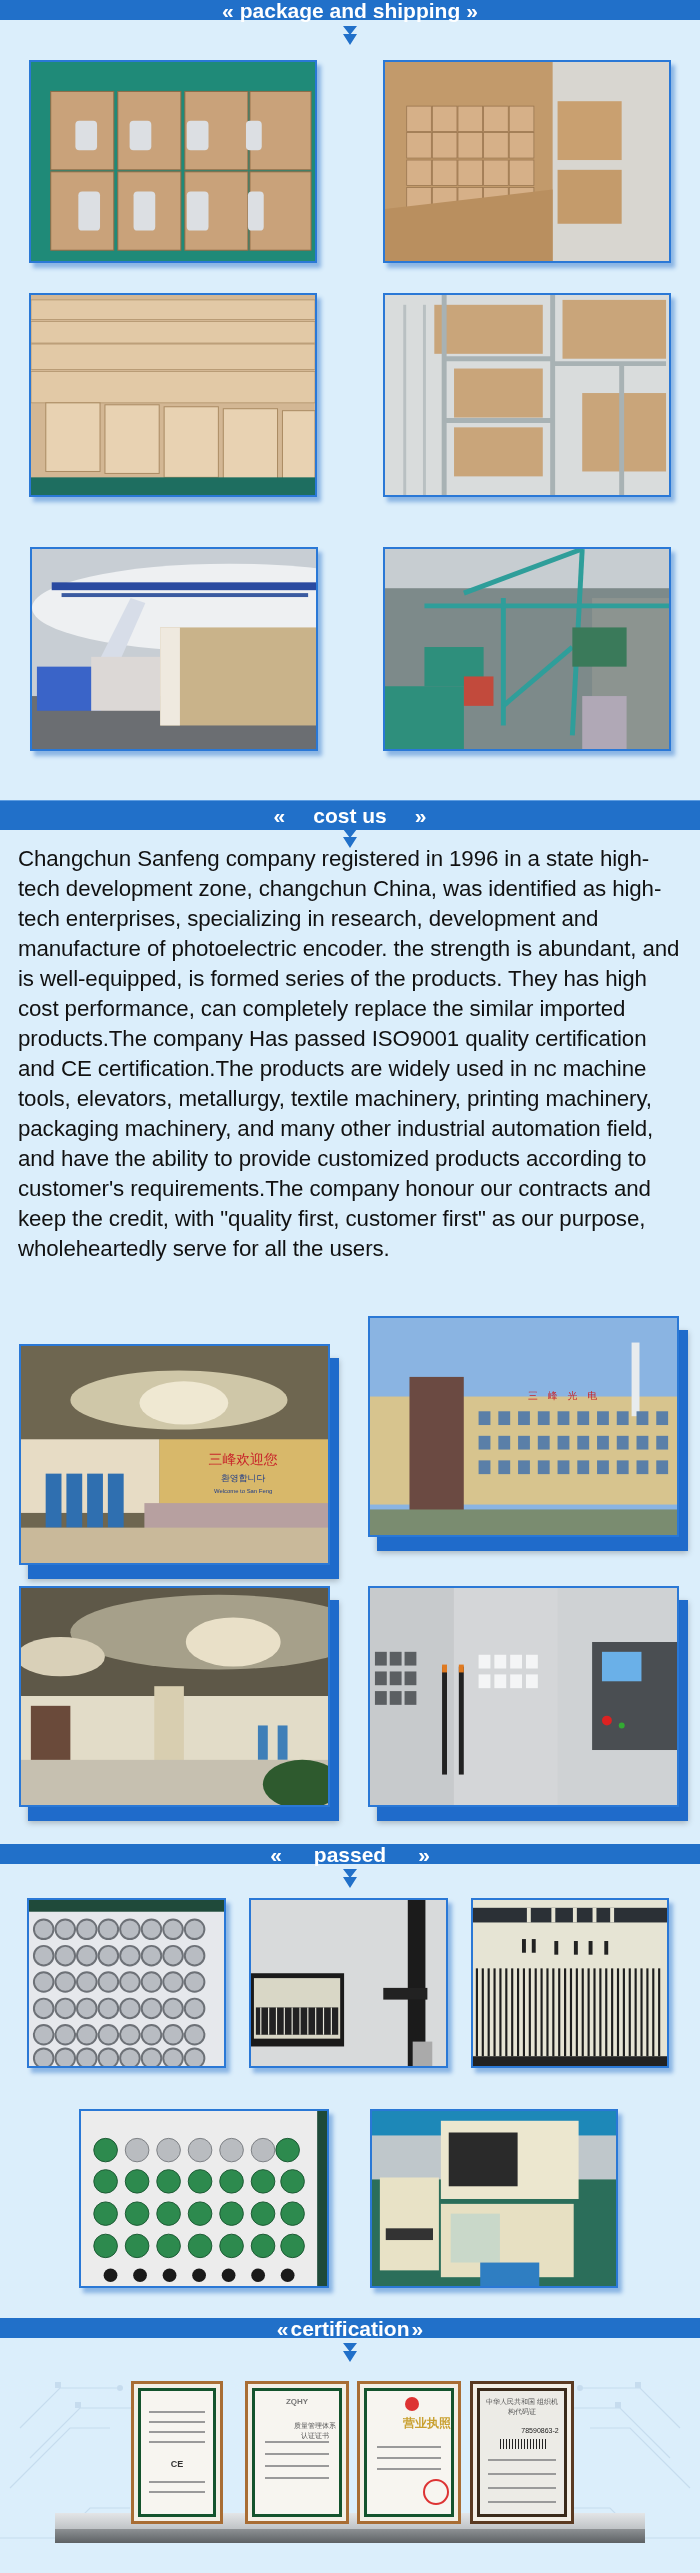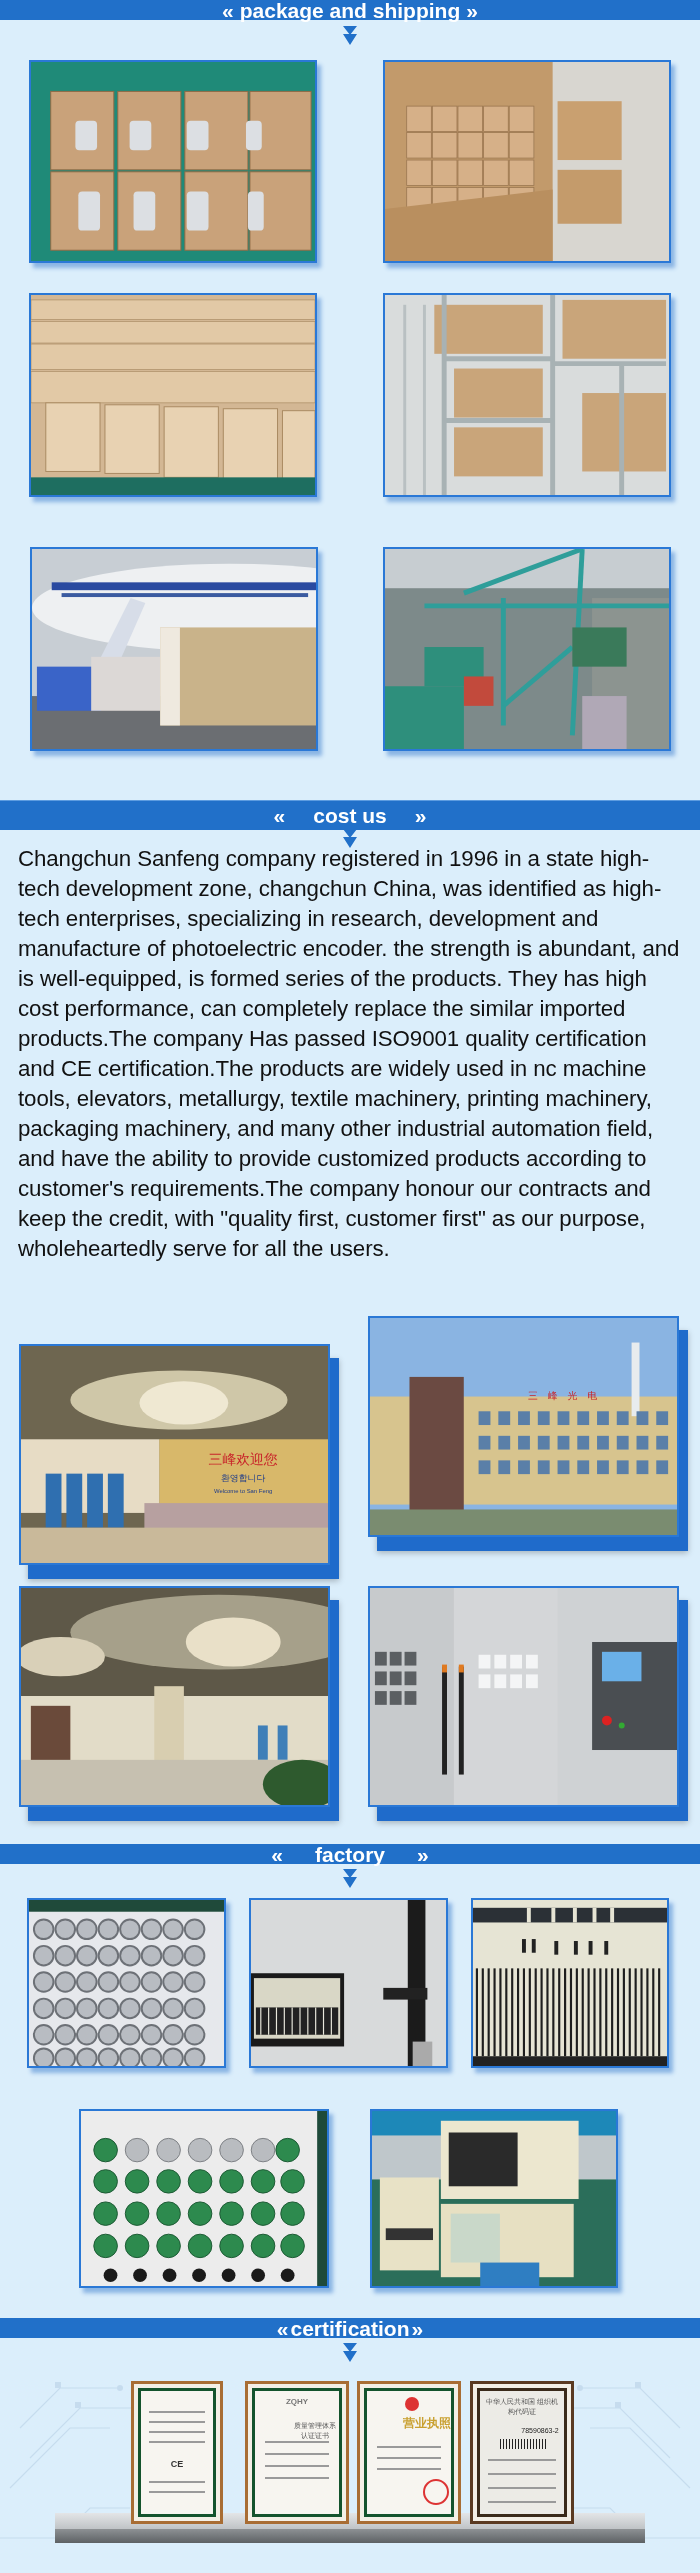--- a/index.html
+++ b/index.html
@@ -293,21 +293,21 @@
       <rect x="90" y="78" width="5" height="8" fill="#e07a20"></rect>
     <rect x="225" y="55" width="86" height="110" fill="#4a4e52"></rect>
     <rect x="235" y="65" width="40" height="30" fill="#6ab0e8"></rect>
     <circle cx="240" cy="135" r="5" fill="#d22"></circle>
       <circle cx="255" cy="140" r="3" fill="#3a3"></circle>
   </svg>
 </div>
 
 <div class="band" style="top:1844px;height:20px;">
   <span class="q">«</span>
-  <span style="margin:0 32px;">factory</span>
+  <span style="margin:0 32px;">passed</span>
   <span class="q">»</span>
 </div>
 <svg class="arrow" style="top:1868px;" viewBox="0 0 20 22">
     <path d="M3 1 L17 1 L10 10 Z M3 9 L17 9 L10 20 Z" fill="#2170c9"></path>
   </svg>
 
 <div class="photo shadow" style="left:27px;top:1898px;width:199px;height:170px;">
   <svg class="ph-inner" viewBox="0 0 199 170" preserveAspectRatio="none">
     <rect width="199" height="170" fill="#e6e8ec"></rect>
     <rect width="199" height="12" fill="#1f4a3a"></rect>

